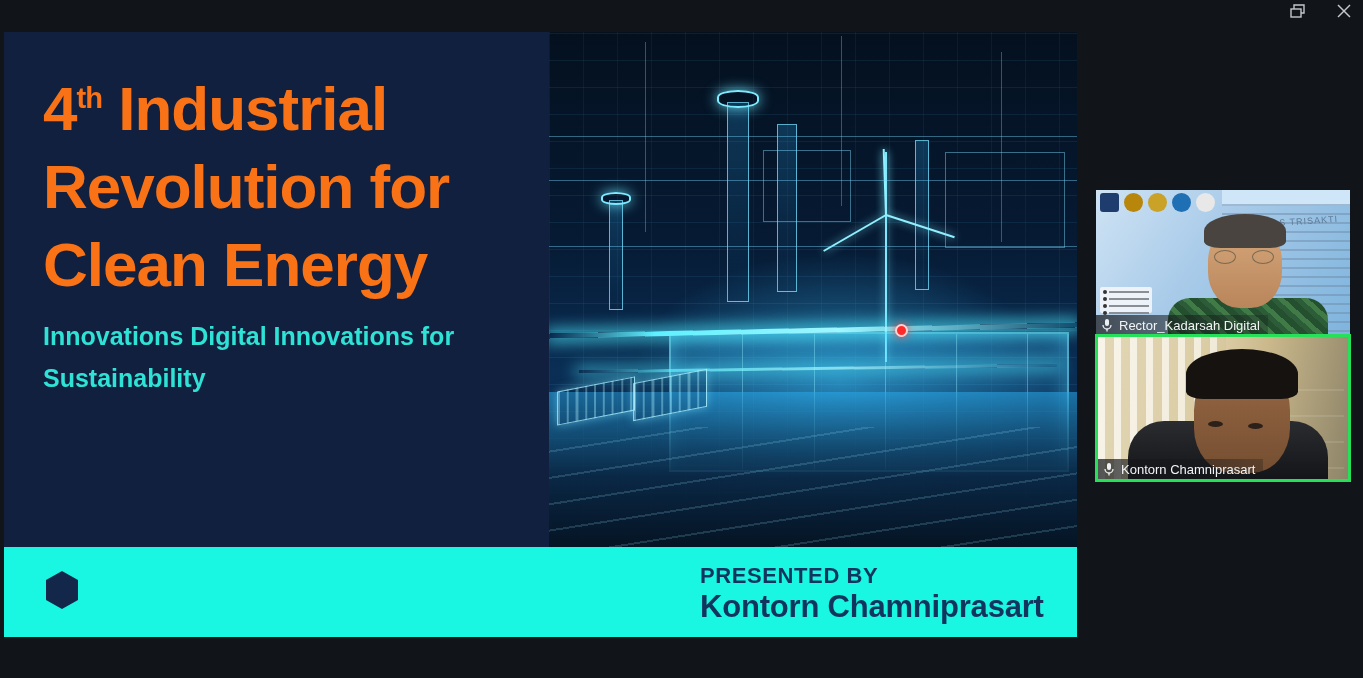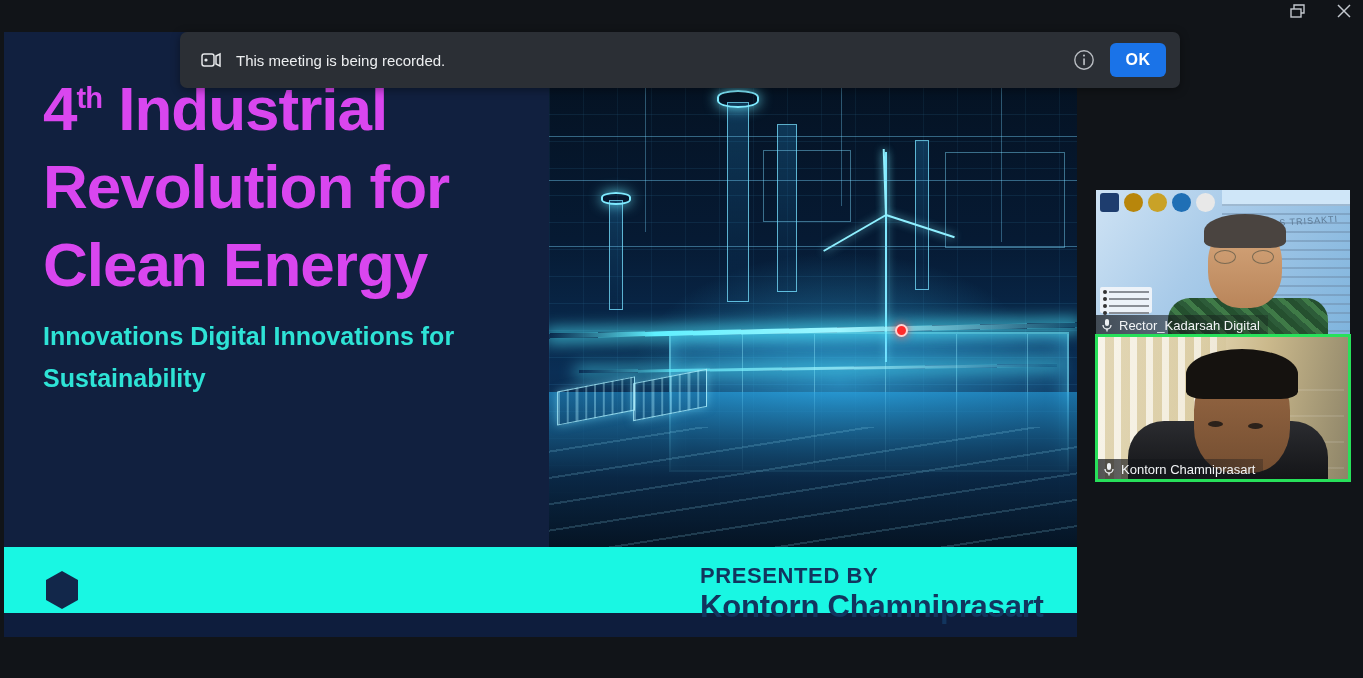--- a/index.html
+++ b/index.html
@@ -21,21 +21,21 @@
   .wb-close   { left: 1329px; }
 
   
   .stage { position: absolute; left: 4px; top: 32px; width: 1073px; height: 605px;
            background: #0e1d3d; overflow: hidden; }
 
   .slide-left { position: absolute; left: 0; top: 0; width: 545px; height: 515px;
                 background: #11203f; }
 
   .slide-title { position: absolute; left: 39px; top: 38px; width: 470px;
-                 color: #d946ef; font-size: 62px; line-height: 78px;
+                 color: #f97316; font-size: 62px; line-height: 78px;
                  font-weight: 700; letter-spacing: -1px; }
   .slide-title sup { font-size: 0.47em; vertical-align: super; line-height: 0; }
 
   .slide-sub { position: absolute; left: 39px; top: 283px; width: 470px;
                color: #2ee3d6; font-size: 25px; line-height: 42px; font-weight: 700; }
 
   
   .art { position: absolute; left: 545px; top: 0; width: 528px; height: 515px;
          overflow: hidden;
          background:
@@ -78,21 +78,21 @@
            transform: skewY(-11deg); box-shadow: 0 0 10px rgba(120,225,255,.5); }
   .wire { position:absolute; height:1px; background: rgba(120,215,255,.42); }
   .vwire { position:absolute; width:1px; background: rgba(120,215,255,.35); }
   .box-out { position:absolute; border:1px solid rgba(125,220,255,.45); }
 
   .cursor-dot { position:absolute; width:13px; height:13px; border-radius:50%;
             background:#ff2b2b; border:2px solid #ffd2d2;
             box-shadow: 0 0 8px rgba(255,60,60,.9); }
 
   
-  .footer { position: absolute; left: 0; top: 515px; width: 1073px; height: 66px;
+  .footer { position: absolute; left: 0; top: 515px; width: 1073px; height: 90px;
             background: #19f7e3; }
   .hexlogo { position: absolute; left: 40px; top: 23px; width: 36px; height: 40px; }
   .presented-by { position: absolute; left: 696px; top: 16px;
             color: #12355e; font-size: 22px; font-weight: 700; letter-spacing: .6px; }
   .presenter-name { position: absolute; left: 696px; top: 42px;
             color: #12355e; font-size: 31px; font-weight: 700; letter-spacing: -.2px; }
 
   
   .notif { position: absolute; left: 180px; top: 32px; width: 1000px; height: 56px;
            background: #2b2f35; border-radius: 7px;
@@ -240,38 +240,20 @@
       <div class="hexlogo">
         <svg width="36" height="40" viewBox="0 0 36 40">
             <polygon points="18,1 34,10 34,30 18,39 2,30 2,10" fill="#12274a"></polygon>
           </svg>
       </div>
       <div class="presented-by">PRESENTED BY</div>
       <div class="presenter-name">Kontorn Chamniprasart</div>
     </div>
   </div>
 
-  <div class="notif">
-    <div class="notif-icon">
-      <svg width="20" height="16" viewBox="0 0 20 16">
-        <rect x="1" y="2" width="12" height="12" rx="2.2" fill="none" stroke="#e6e8ea" stroke-width="1.5"></rect>
-        <circle cx="5" cy="8" r="1.6" fill="#e6e8ea"></circle>
-        <polygon points="15,4 19,2 19,14 15,12" fill="none" stroke="#e6e8ea" stroke-width="1.5"></polygon>
-      </svg>
-    </div>
-    <div class="notif-text">This meeting is being recorded.</div>
-    <div class="info-icon">
-      <svg width="24" height="24" viewBox="0 0 24 24">
-        <circle cx="12" cy="12" r="9.2" fill="none" stroke="#b9bdc2" stroke-width="1.4"></circle>
-        <circle cx="12" cy="7.6" r="1.05" fill="#b9bdc2"></circle>
-        <rect x="11.2" y="10.2" width="1.7" height="7" rx=".8" fill="#b9bdc2"></rect>
-      </svg>
-    </div>
-    <button class="ok-btn">OK</button>
-  </div>
 
   <div class="tile tile-a">
     <div class="ta-wall"></div>
     <div class="ta-sky"></div>
     <div class="ta-bldg"></div>
     <div class="ta-bldg-txt">UNIVERSITAS TRISAKTI</div>
     <div class="ta-badges">
       <div class="ta-badge" style="background:#1e3d6e;border-radius:3px;"></div>
       <div class="ta-badge" style="background:#b8860b;"></div>
       <div class="ta-badge" style="background:#c9a227;"></div>

